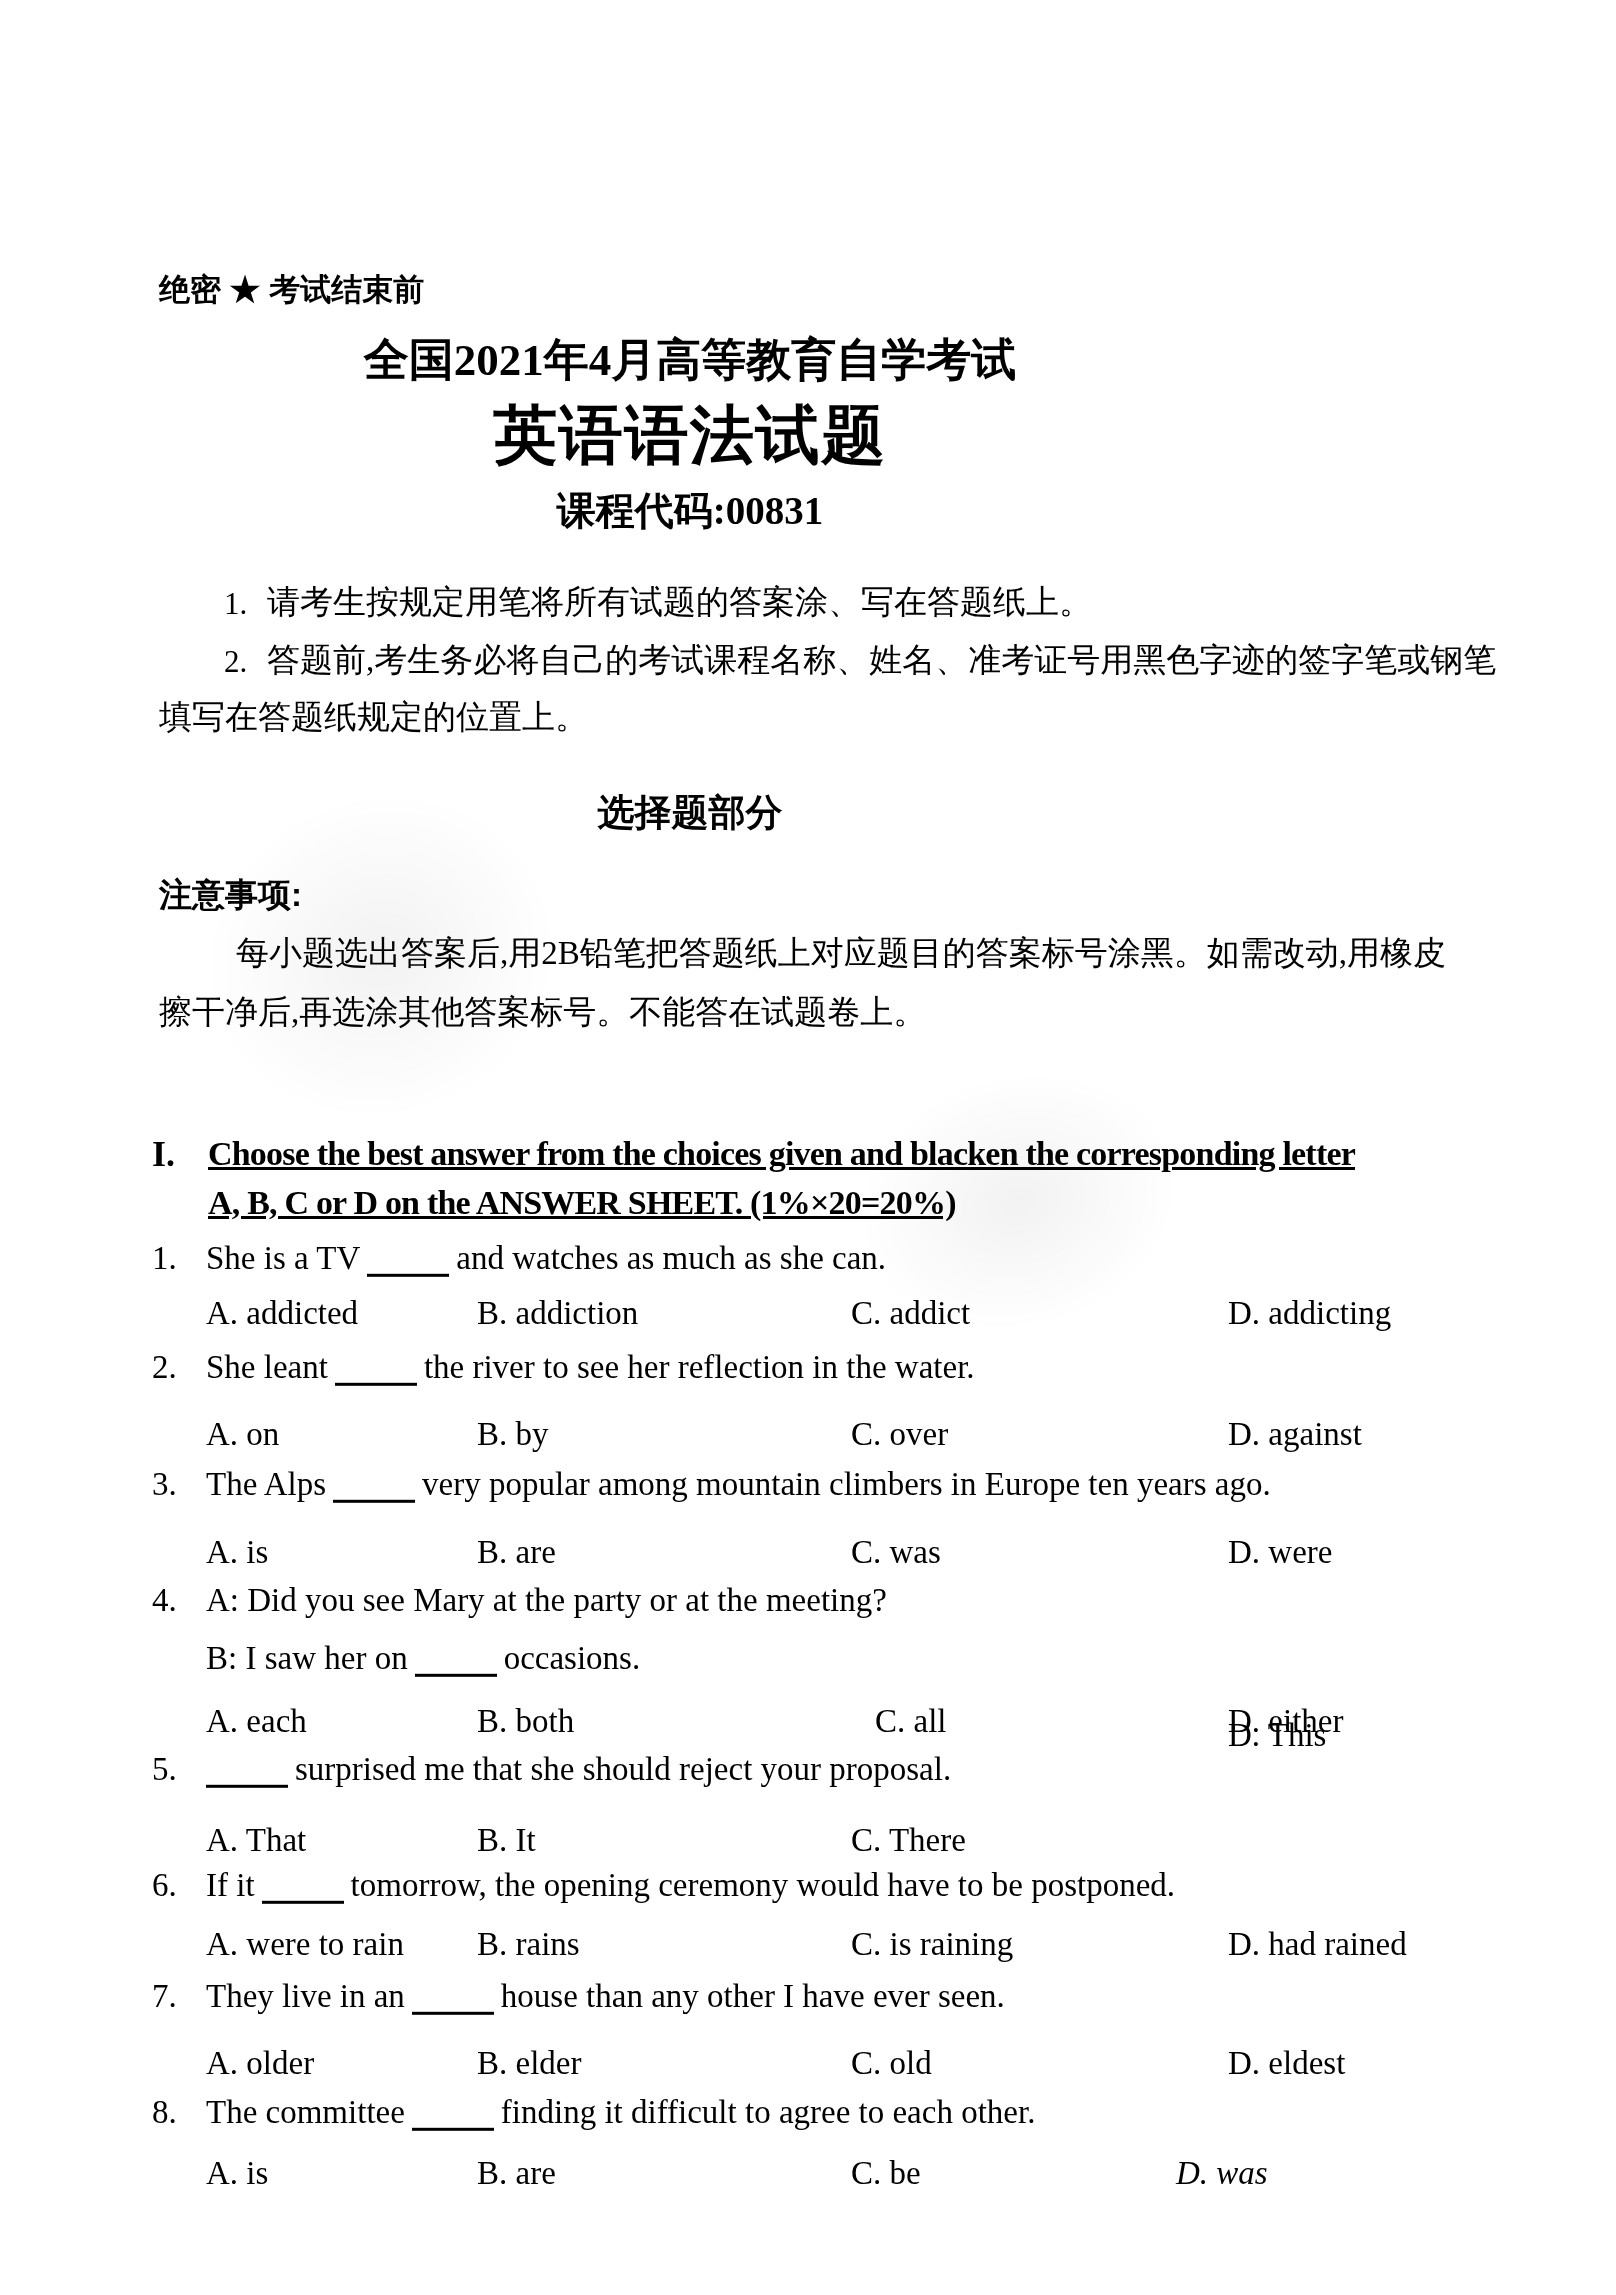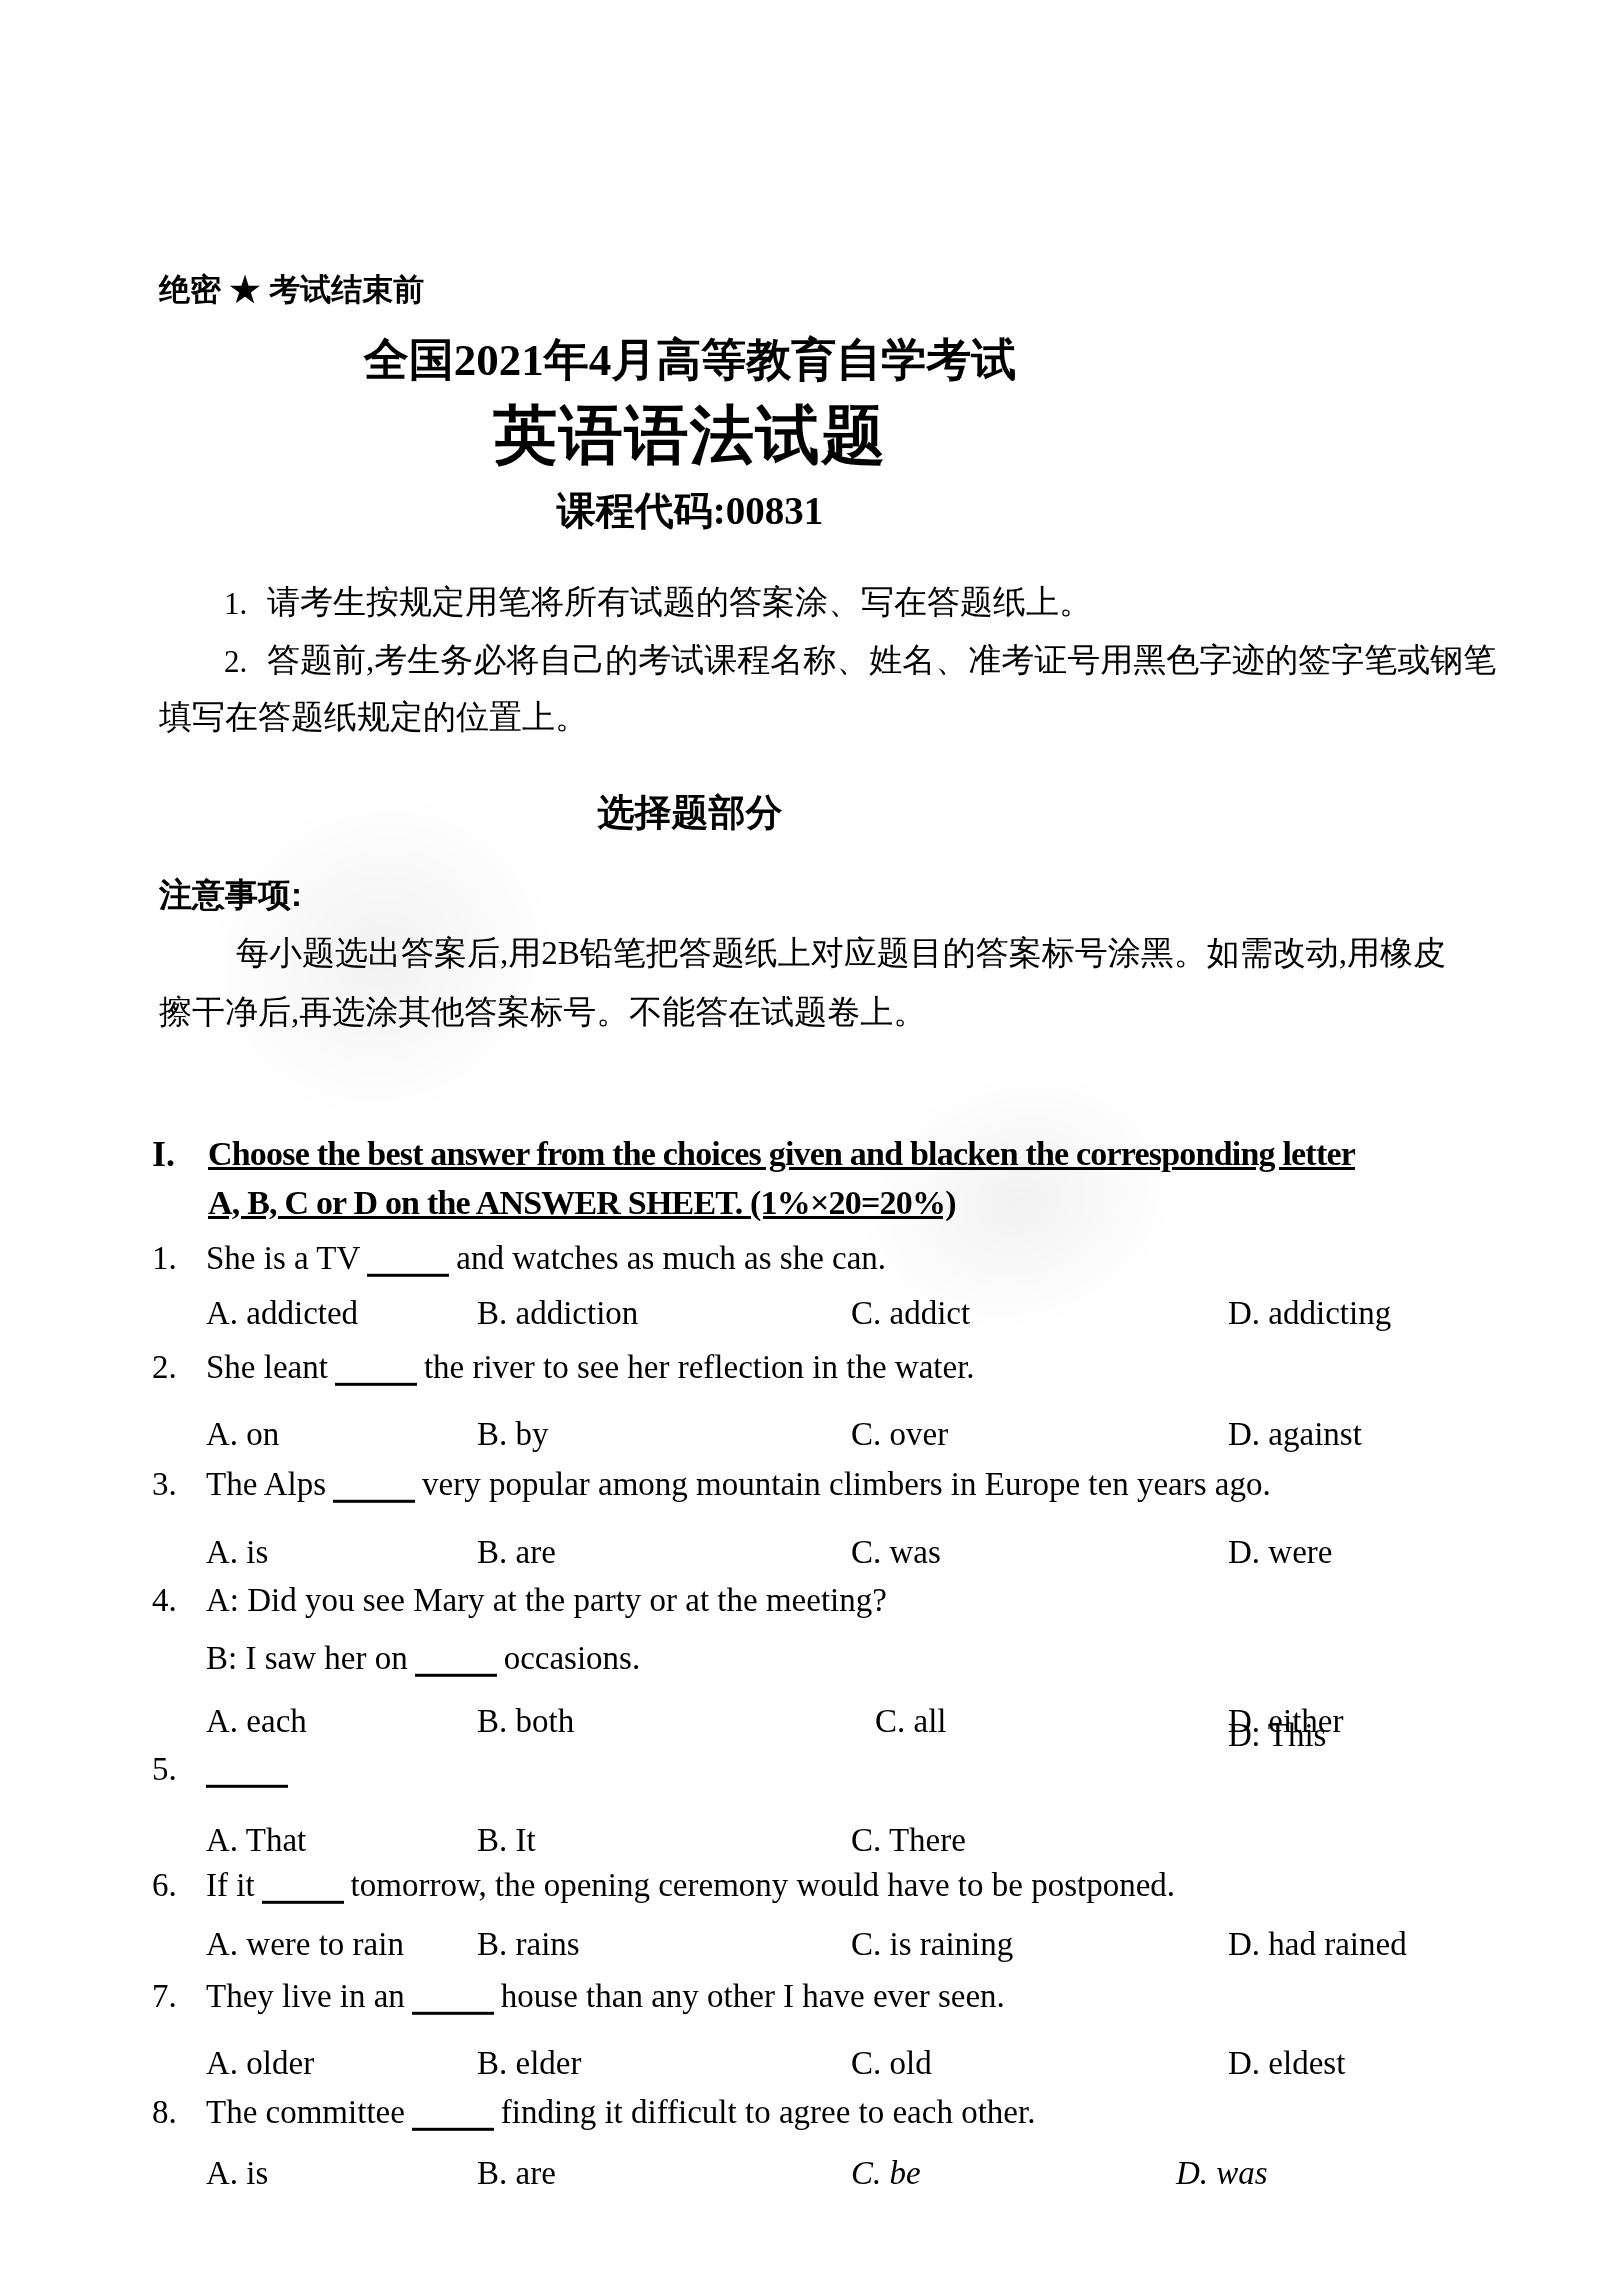--- a/index.html
+++ b/index.html
@@ -84,37 +84,37 @@
     <div class="abs opt" style="top: 1533px; left: 851px;">C. was</div>
     <div class="abs opt" style="top: 1533px; left: 1228px;">D. were</div>
     <div class="abs q-num" style="top: 1581px; left: 152px;">4.</div>
     <div class="abs q-line" style="top: 1581px; left: 206px;"><span>A: Did you see Mary at the party or at the meeting?</span></div>
     <div class="abs q-line" style="top: 1639px; left: 206px;"><span>B: I saw her on</span><span class="blank"></span><span>occasions.</span></div>
     <div class="abs opt" style="top: 1702px; left: 206px;">A. each</div>
     <div class="abs opt" style="top: 1702px; left: 477px; text-align: center;">B. both</div>
     <div class="abs opt" style="top: 1702px; left: 851px; margin-left: 24px;">C. all</div>
     <div class="abs opt" style="top: 1702px; left: 1228px;">D. either</div>
     <div class="abs q-num" style="top: 1750px; left: 152px;">5.</div>
-    <div class="abs q-line" style="top: 1750px; left: 206px;"><span class="blank no-pre"></span></div>
+    <div class="abs q-line" style="top: 1750px; left: 206px;"><span class="blank no-pre"></span><span>surprised me that she should reject your proposal.</span></div>
     <div class="abs opt" style="top: 1821px; left: 206px;">A. That</div>
     <div class="abs opt" style="top: 1821px; left: 477px;">B. It</div>
     <div class="abs opt" style="top: 1821px; left: 851px;">C. There</div>
     <div class="abs opt" style="top: 1716px; left: 1228px; text-align: center;">D. This</div>
     <div class="abs q-num" style="top: 1866px; left: 152px;">6.</div>
     <div class="abs q-line" style="top: 1866px; left: 206px;"><span>If it</span><span class="blank"></span><span>tomorrow, the opening ceremony would have to be postponed.</span></div>
     <div class="abs opt" style="top: 1925px; left: 206px;">A. were to rain</div>
     <div class="abs opt" style="top: 1925px; left: 477px;">B. rains</div>
     <div class="abs opt" style="top: 1925px; left: 851px;">C. is raining</div>
     <div class="abs opt" style="top: 1925px; left: 1228px;">D. had rained</div>
     <div class="abs q-num" style="top: 1977px; left: 152px;">7.</div>
     <div class="abs q-line" style="top: 1977px; left: 206px;"><span>They live in an</span><span class="blank"></span><span>house than any other I have ever seen.</span></div>
     <div class="abs opt" style="top: 2044px; left: 206px;">A. older</div>
     <div class="abs opt" style="top: 2044px; left: 477px;">B. elder</div>
     <div class="abs opt" style="top: 2044px; left: 851px;">C. old</div>
     <div class="abs opt" style="top: 2044px; left: 1228px;">D. eldest</div>
     <div class="abs q-num" style="top: 2093px; left: 152px;">8.</div>
     <div class="abs q-line" style="top: 2093px; left: 206px;"><span>The committee</span><span class="blank"></span><span>finding it difficult to agree to each other.</span></div>
     <div class="abs opt" style="top: 2154px; left: 206px;">A. is</div>
     <div class="abs opt" style="top: 2154px; left: 477px;">B. are</div>
-    <div class="abs opt" style="top: 2154px; left: 851px; font-style: italic;">C. be</div>
+    <div class="abs opt" style="top: 2154px; left: 851px;">C. be</div>
     <div class="abs opt" style="top: 2154px; left: 1176px; font-style: italic;">D. was</div>
   </div>
 
 
 </body></html>

